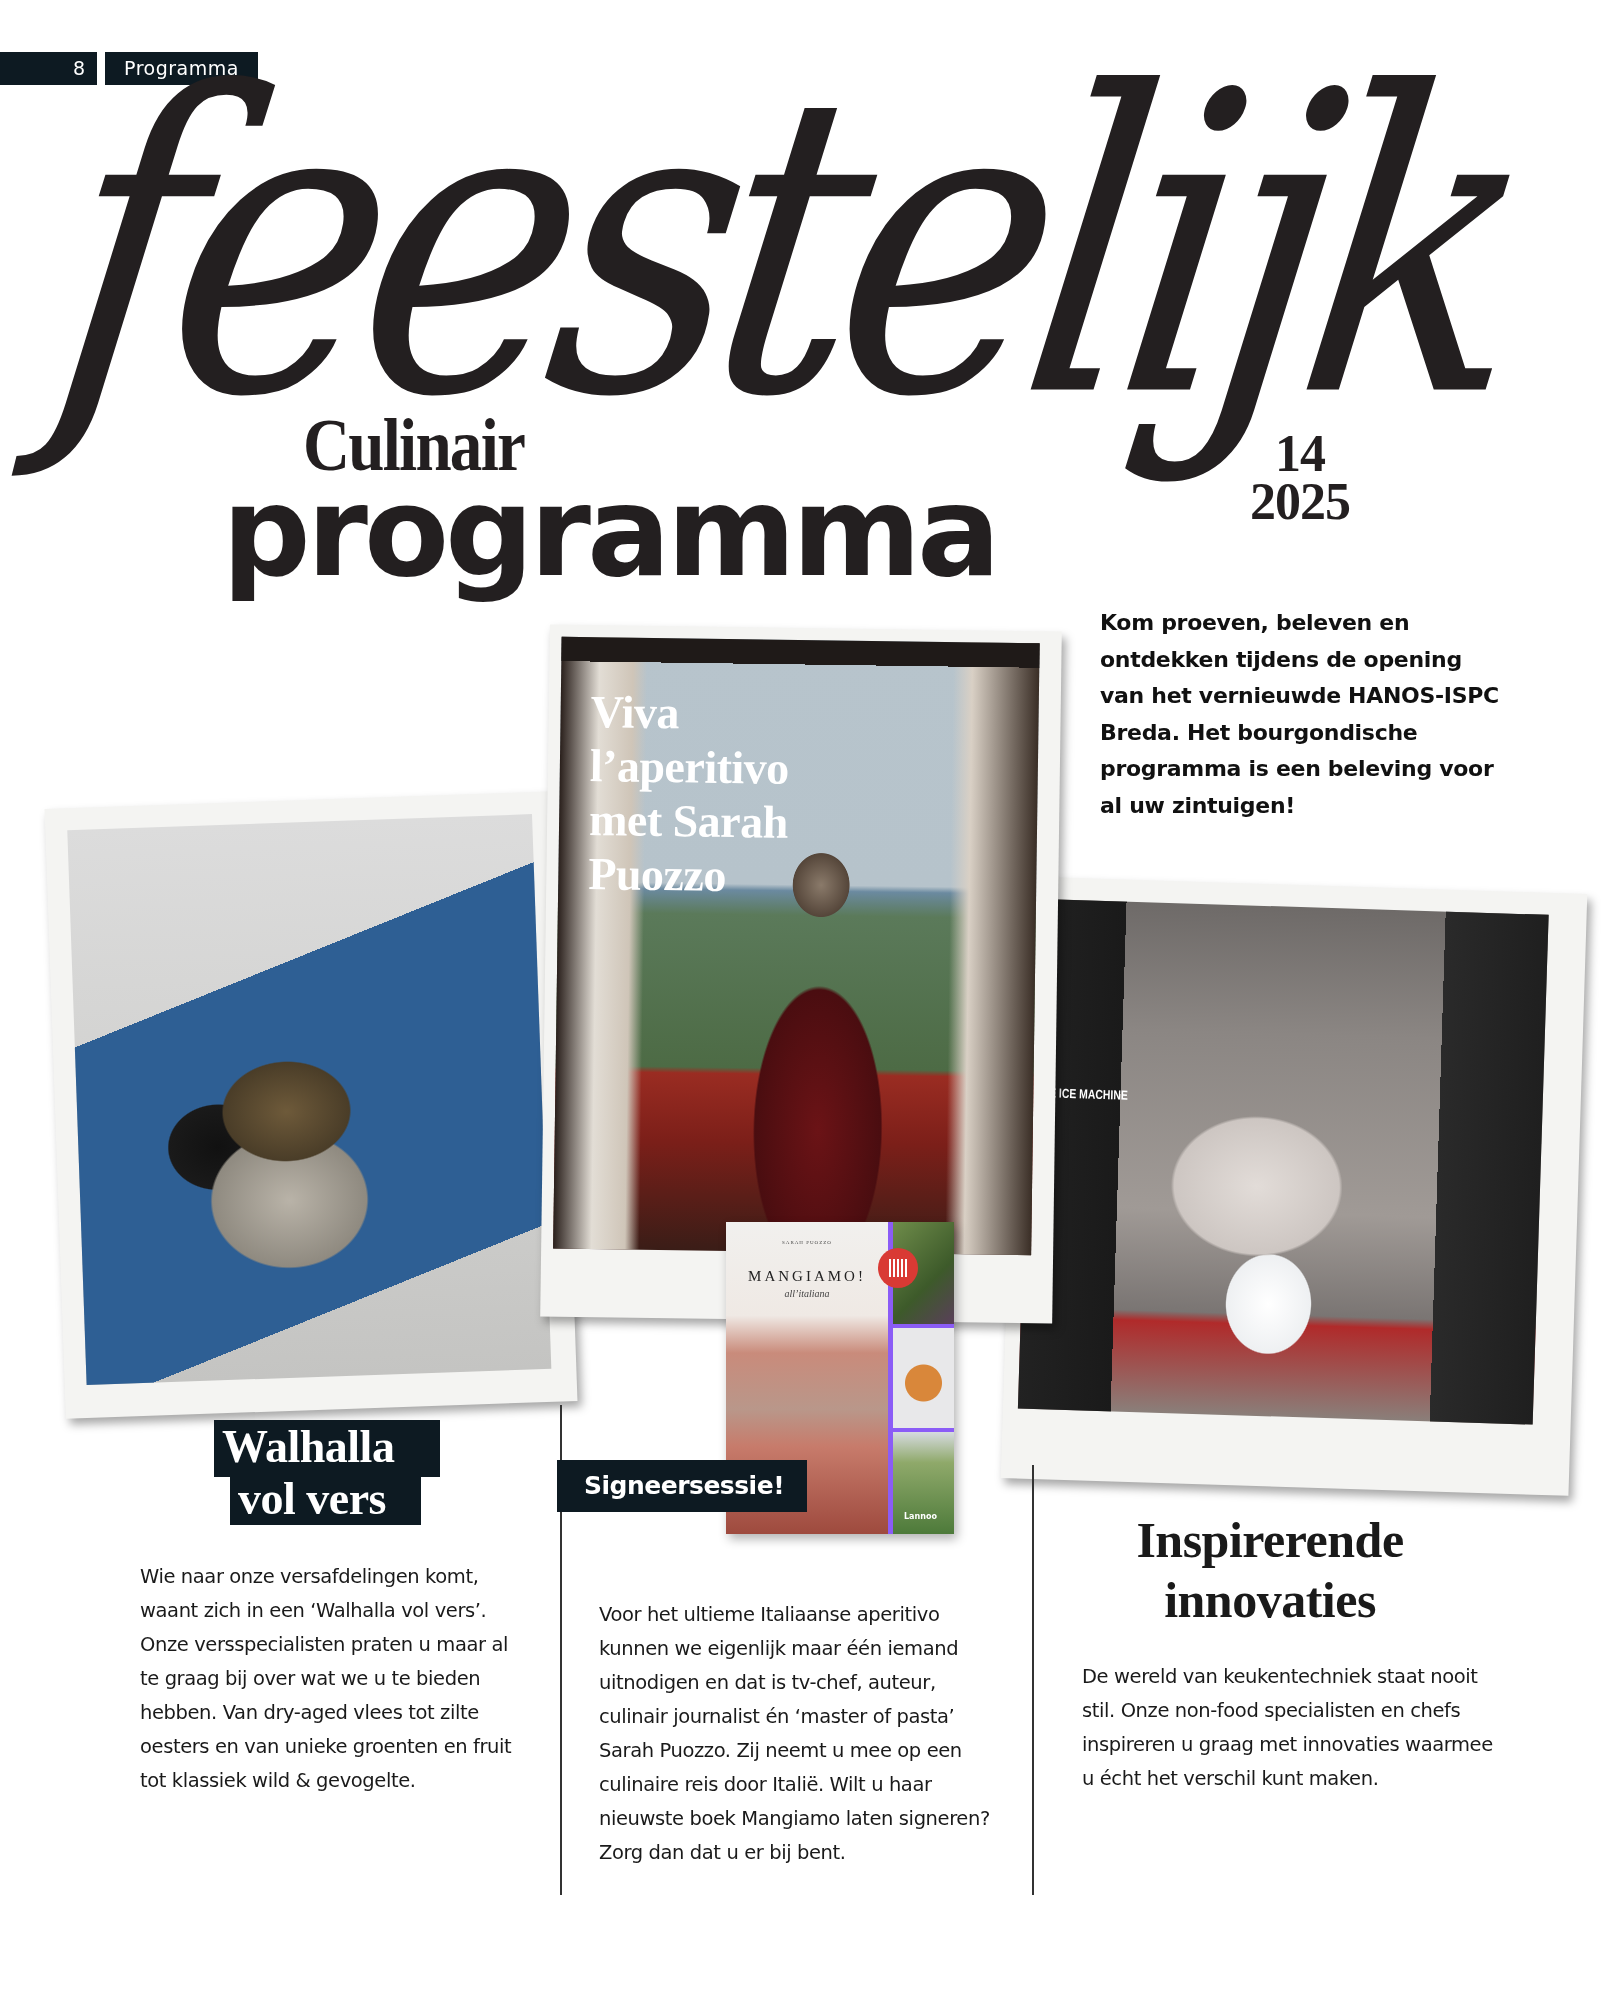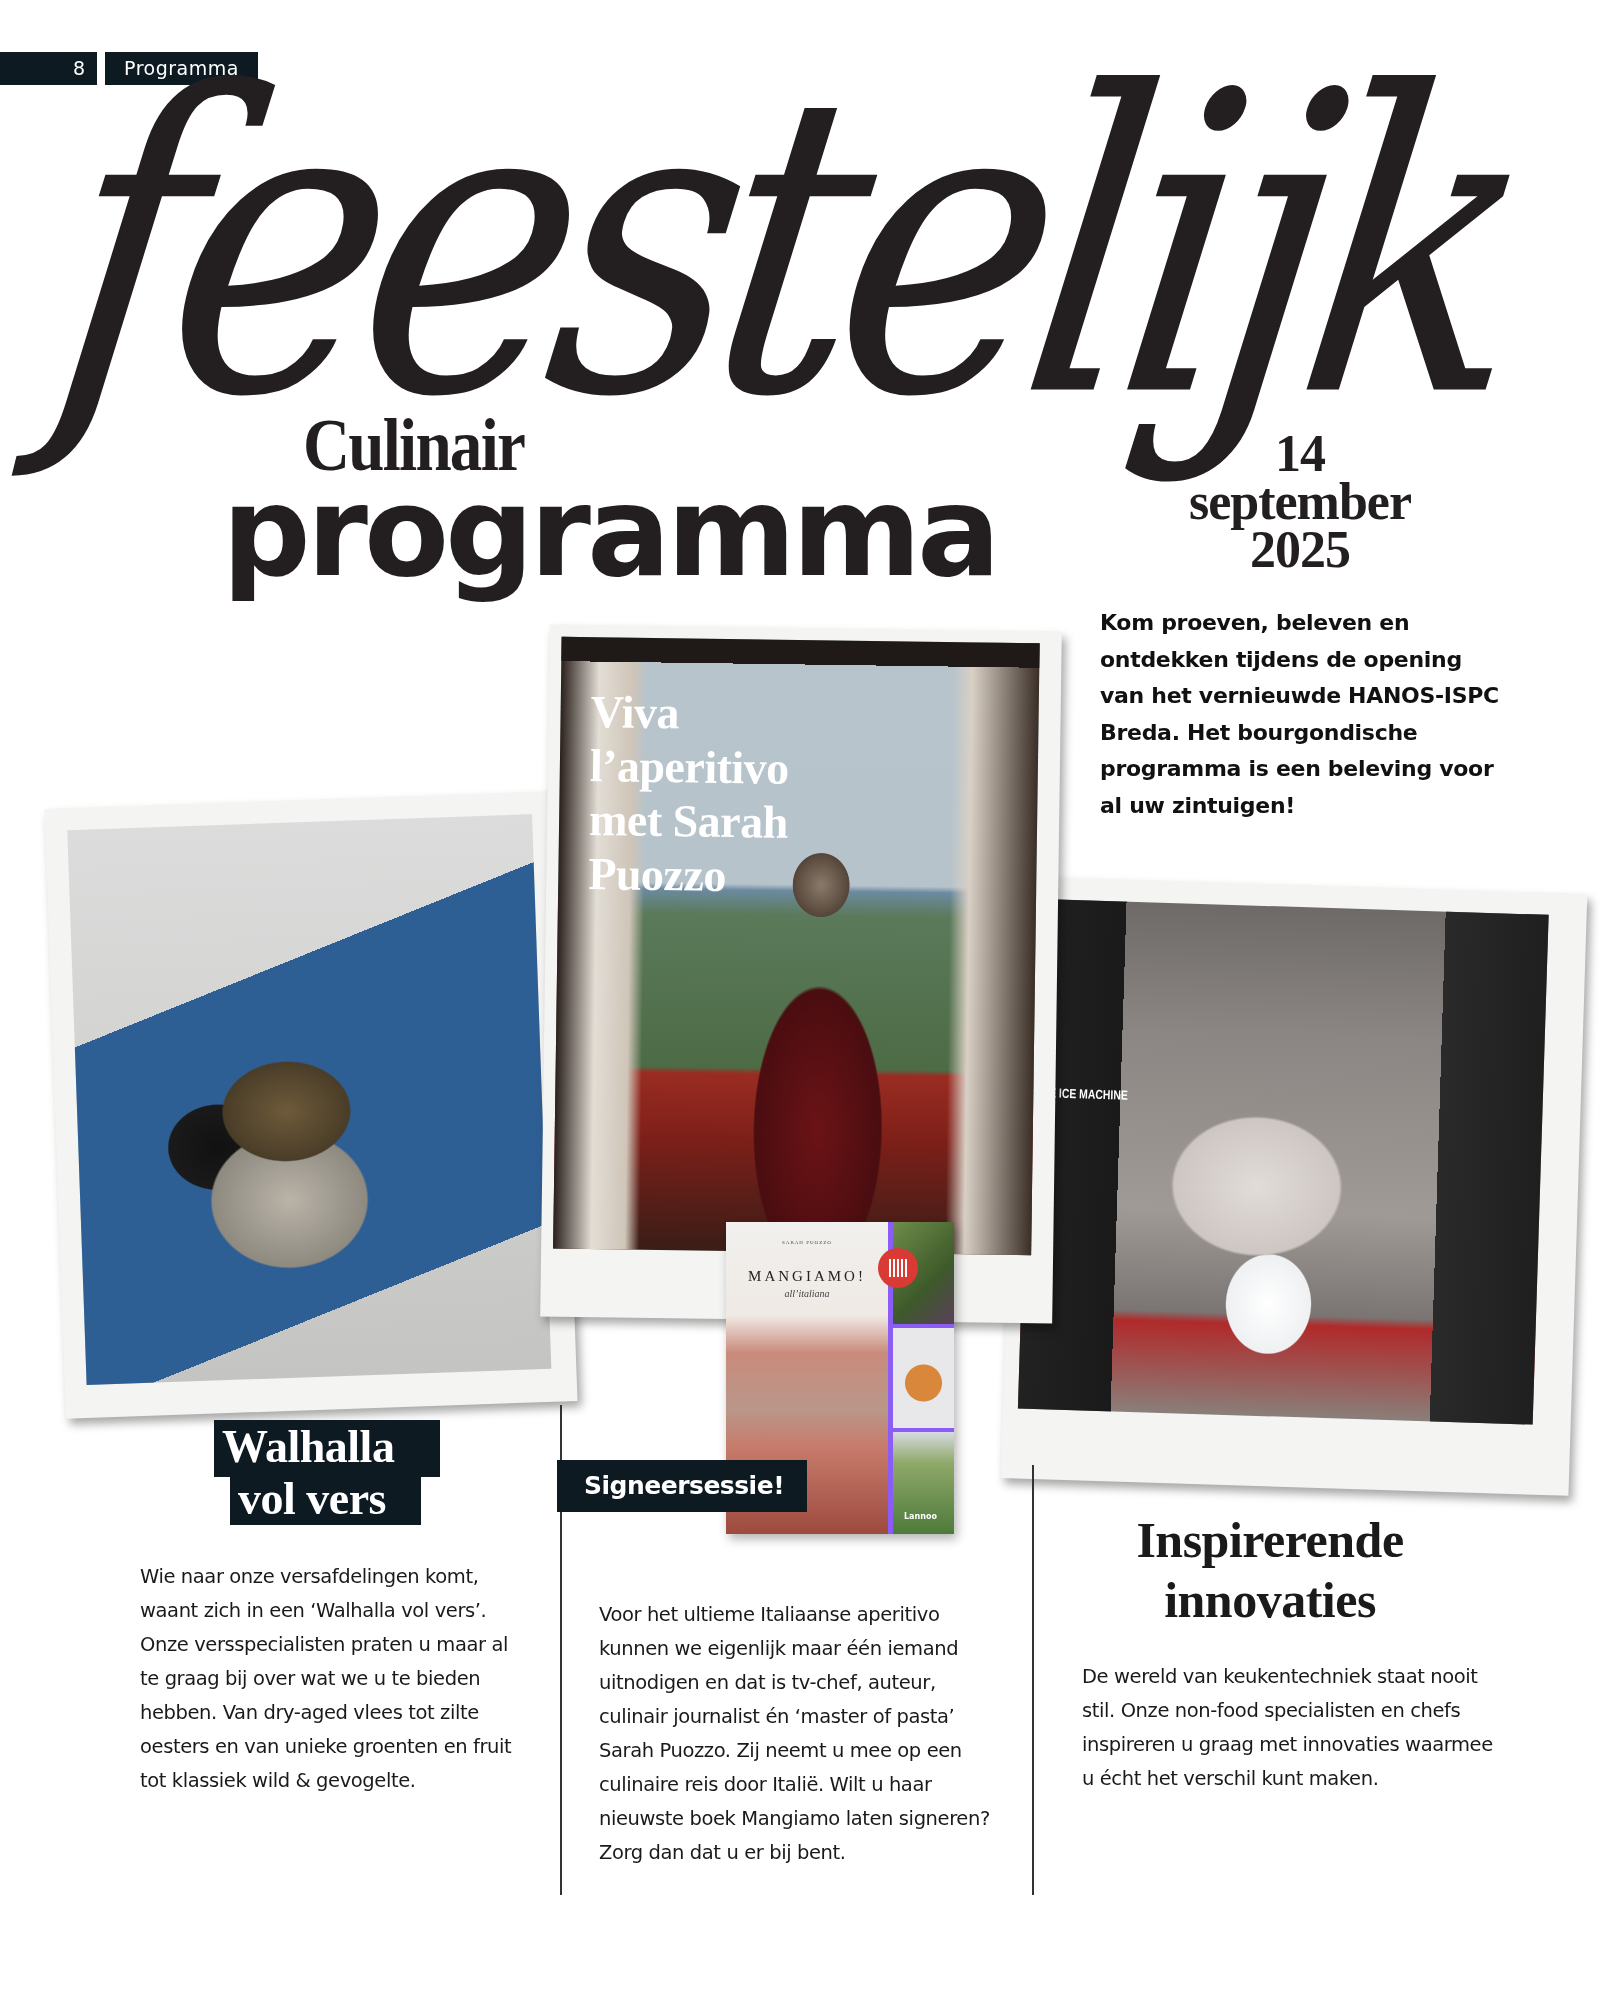--- a/index.html
+++ b/index.html
@@ -108,21 +108,20 @@
 
 <div class="abs page-num">8</div>
 <div class="abs section-label">Programma</div>
 
 <div class="abs script-word">feestelijk</div>
 <div class="abs culinair">Culinair</div>
 <div class="abs programma">programma</div>
 
 <div class="abs date-block">
   <div class="date-line">14</div>
-  <div class="date-line">september</div>
   <div class="date-line">2025</div>
 </div>
 <div class="abs intro">Kom proeven, beleven en ontdekken tijdens de opening van het vernieuwde HANOS-ISPC Breda. Het bourgondische programma is een beleving voor al uw zintuigen!</div>
 
 <div class="abs polaroid pol-left">
   <div class="photo"></div>
 </div>
 
 <div class="abs polaroid pol-right">
   <div class="photo">

